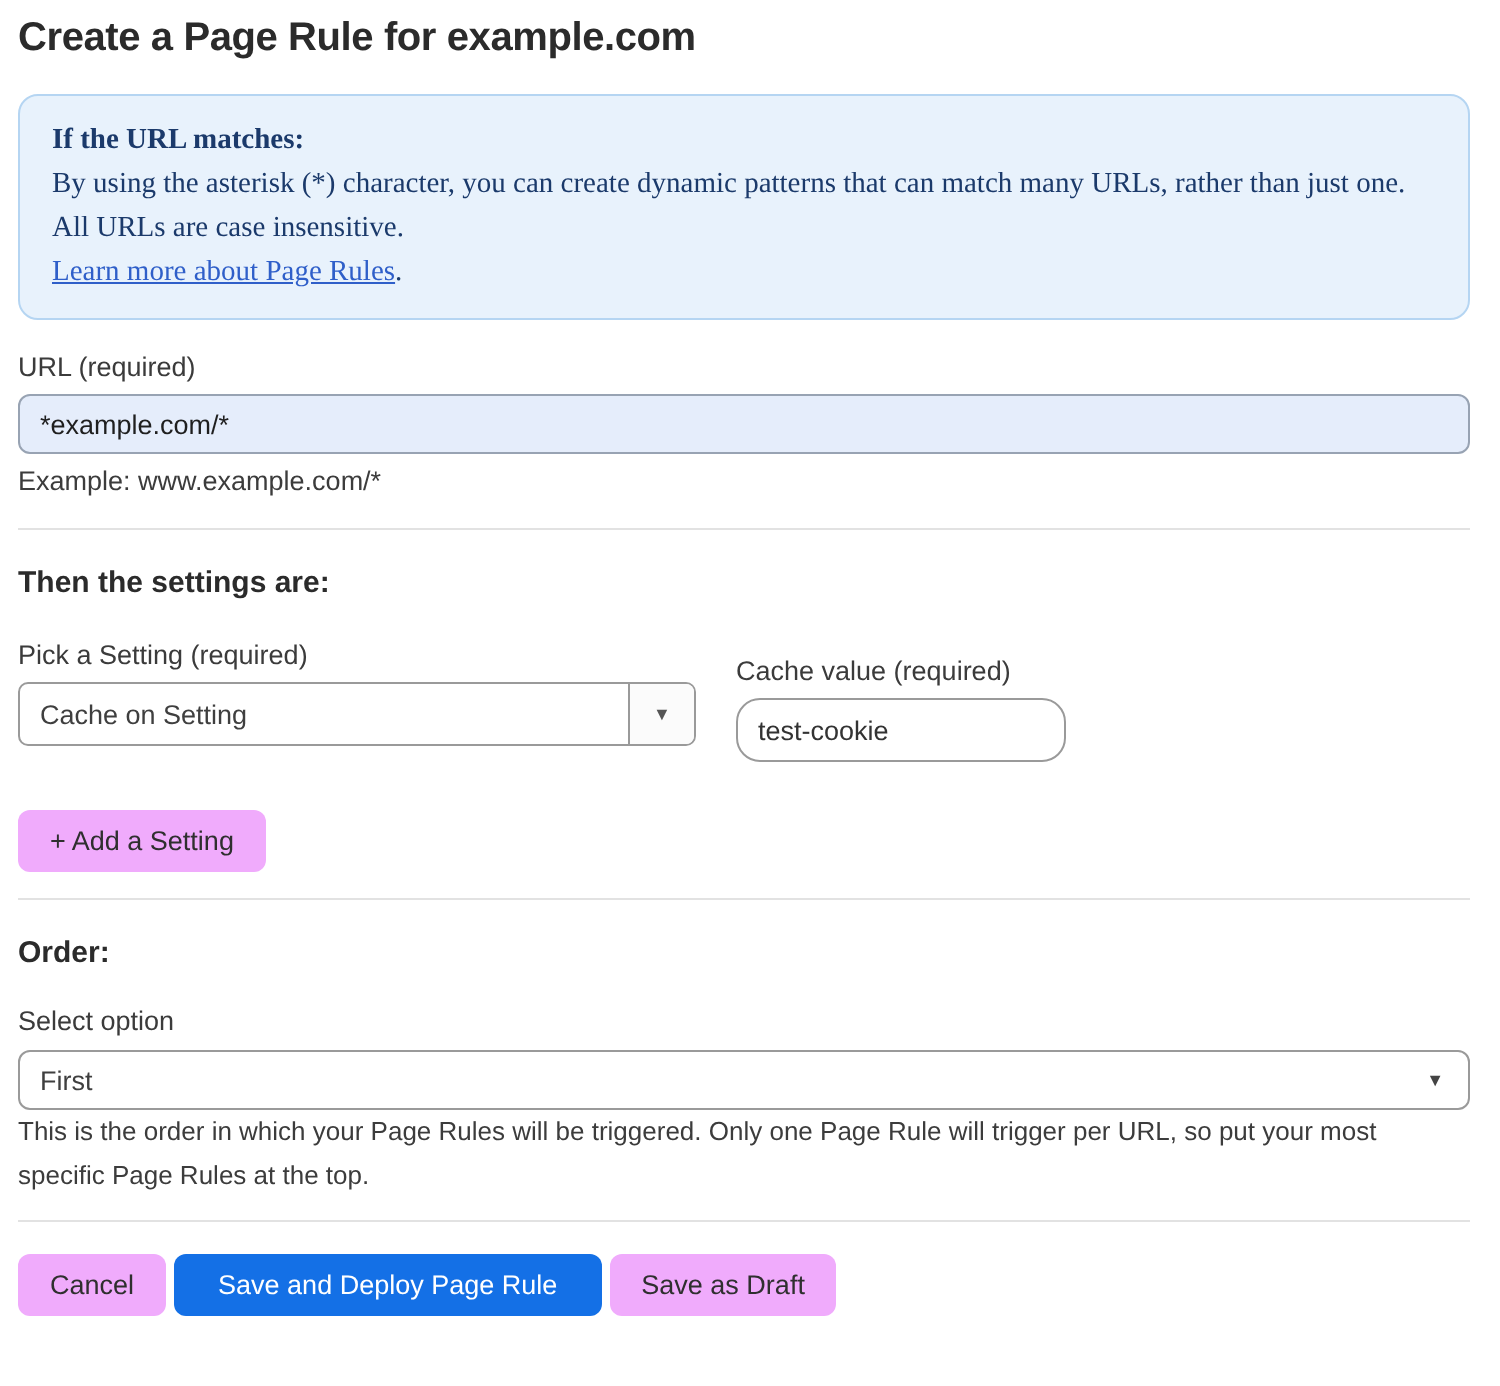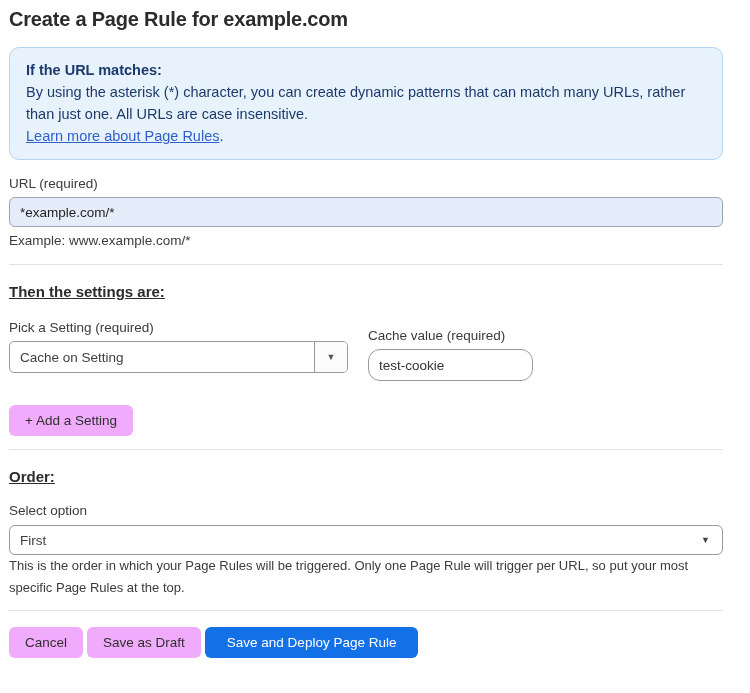--- a/index.html
+++ b/index.html
@@ -2,36 +2,37 @@
 <html><head>
 <meta charset="utf-8">
 <style>
   * { box-sizing: border-box; }
   html, body { margin: 0; padding: 0; background: #ffffff; }
   body {
     width: 750px; height: 693px; overflow: hidden;
     font-family: "Liberation Sans", sans-serif;
     color: #2f2f2f;
   }
-  .page { padding: 8px 27px 0 9px; height: 693px; }
+  .page { padding: 8px 15px 0 9px; height: 693px; }
 
   .page-title {
     font-size: 20px; font-weight: bold; color: #2b2b2b;
     margin: 0; letter-spacing: -0.2px;
   }
 
   .infobox {
     margin-top: 16px;
     background: #e8f2fc;
     border: 1px solid #b5d5f2;
     border-radius: 10px;
     padding: 11px 16px 12px 16px;
     color: #1b3a6b;
     font-size: 14.5px;
     line-height: 22px;
+    font-family: Liberation Serif, serif;
   }
   .infobox-heading { font-weight: bold; }
   .learn-more-link { color: #2f5fc9; text-decoration: underline; cursor: pointer; }
   .link-suffix { color: #1b3a6b; }
 
   .field-label { display: block; margin-top: 16px; font-size: 13.5px; color: #3b3b3b; }
 
   .url-input {
     margin-top: 6px; width: 100%; height: 30px;
     background: #e5edfb;
@@ -40,21 +41,21 @@
     padding: 0 10px;
     font-size: 13.5px; font-family: inherit; color: #1f1f1f;
     outline: none;
   }
   .hint { margin: 6px 0 0 0; font-size: 13.5px; color: #3c3c3c; }
 
   hr.divider { border: none; border-top: 1px solid #e2e2e2; margin: 16px 0 0 0; }
   hr.divider-mid { margin-top: 13px; }
   hr.divider-bottom { margin-top: 11px; }
 
-  .section-heading { font-size: 15px; font-weight: bold; margin: 18px 0 0 0; color: #2b2b2b; text-decoration: underline; }
+  .section-heading { font-size: 15px; font-weight: bold; margin: 18px 0 0 0; color: #2b2b2b; }
 
   .settings-row { display: flex; margin-top: 20px; }
   .col-setting { width: 339px; }
   .col-value { margin-left: 20px; margin-top: 8px; width: 165px; }
   .col-label { display: block; font-size: 13.5px; color: #3b3b3b; }
 
   .dropdown {
     margin-top: 6px; display: flex; align-items: stretch; height: 32px;
     border: 1px solid #9a9a9a; border-radius: 5px; background: #fff; cursor: pointer;
   }
@@ -143,17 +144,17 @@
   <div class="select-box">
     <span>First</span>
     <span class="select-caret">▼</span>
   </div>
   <p class="order-help">This is the order in which your Page Rules will be triggered. Only one Page Rule will trigger per URL, so put your most specific Page Rules at the top.</p>
 
   <hr class="divider divider-bottom">
 
   <div class="actions">
     <button class="btn btn-gray">Cancel</button>
+    <button class="btn btn-primary">Save and Deploy Page Rule</button>
     <button class="btn btn-gray">Save as Draft</button>
-    <button class="btn btn-primary">Save and Deploy Page Rule</button>
   </div>
 
 </div>
 
 </body></html>

